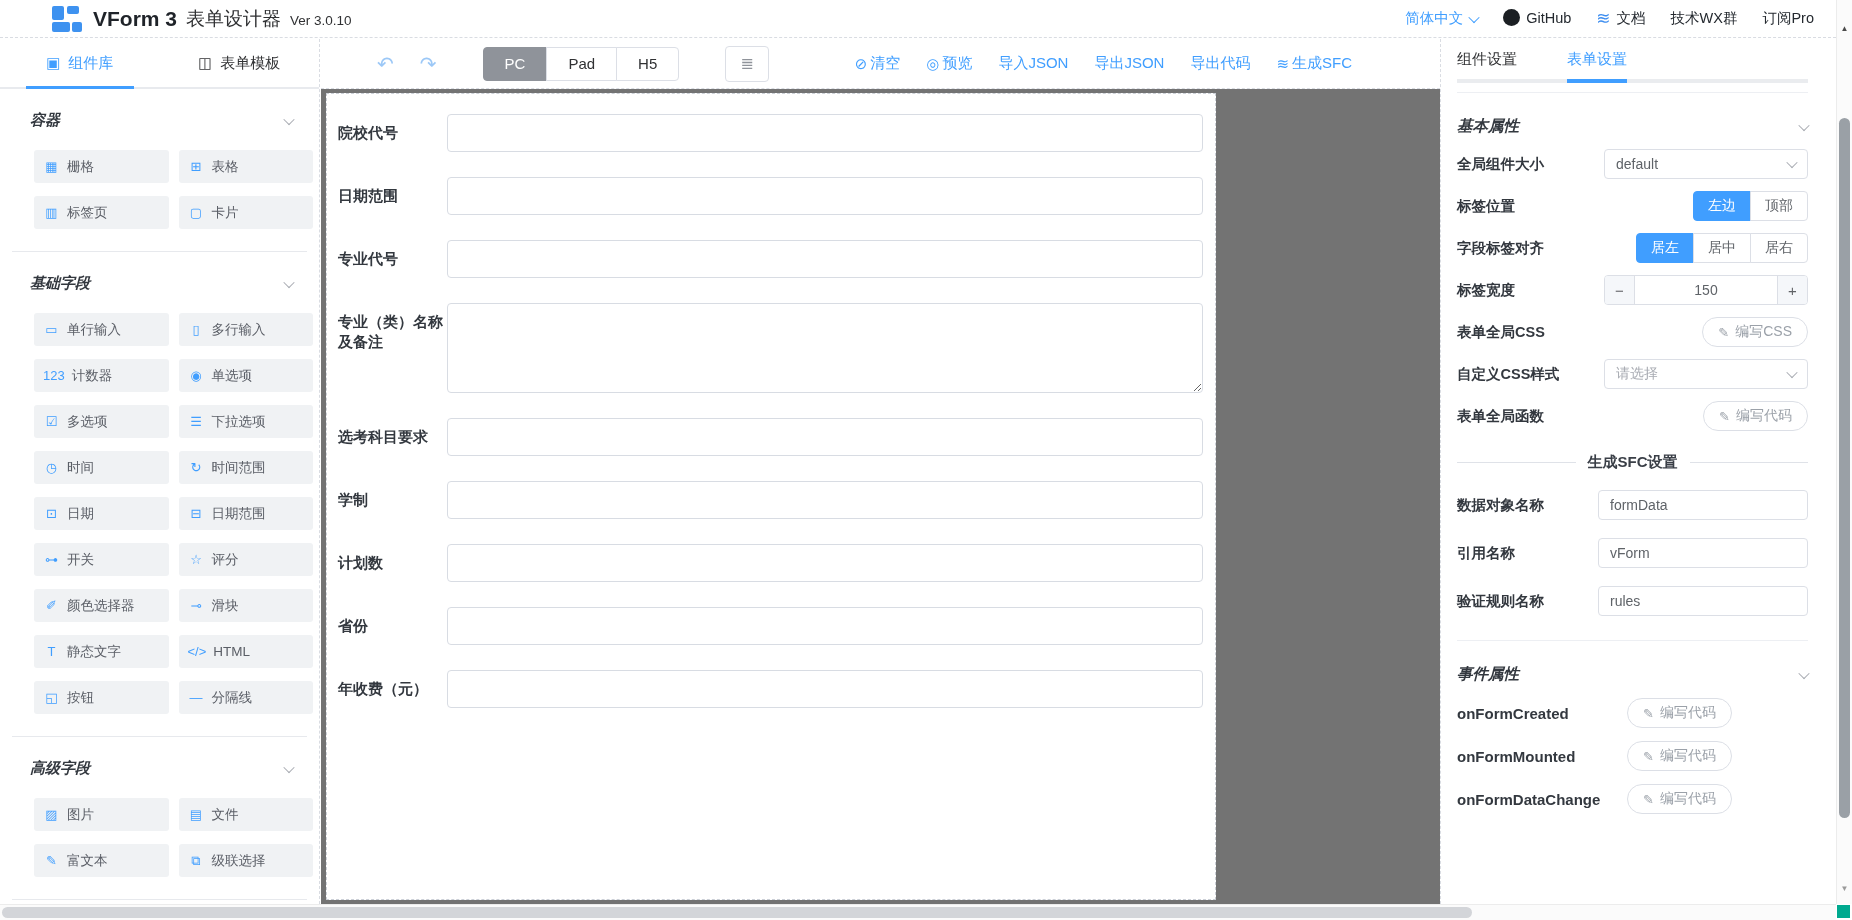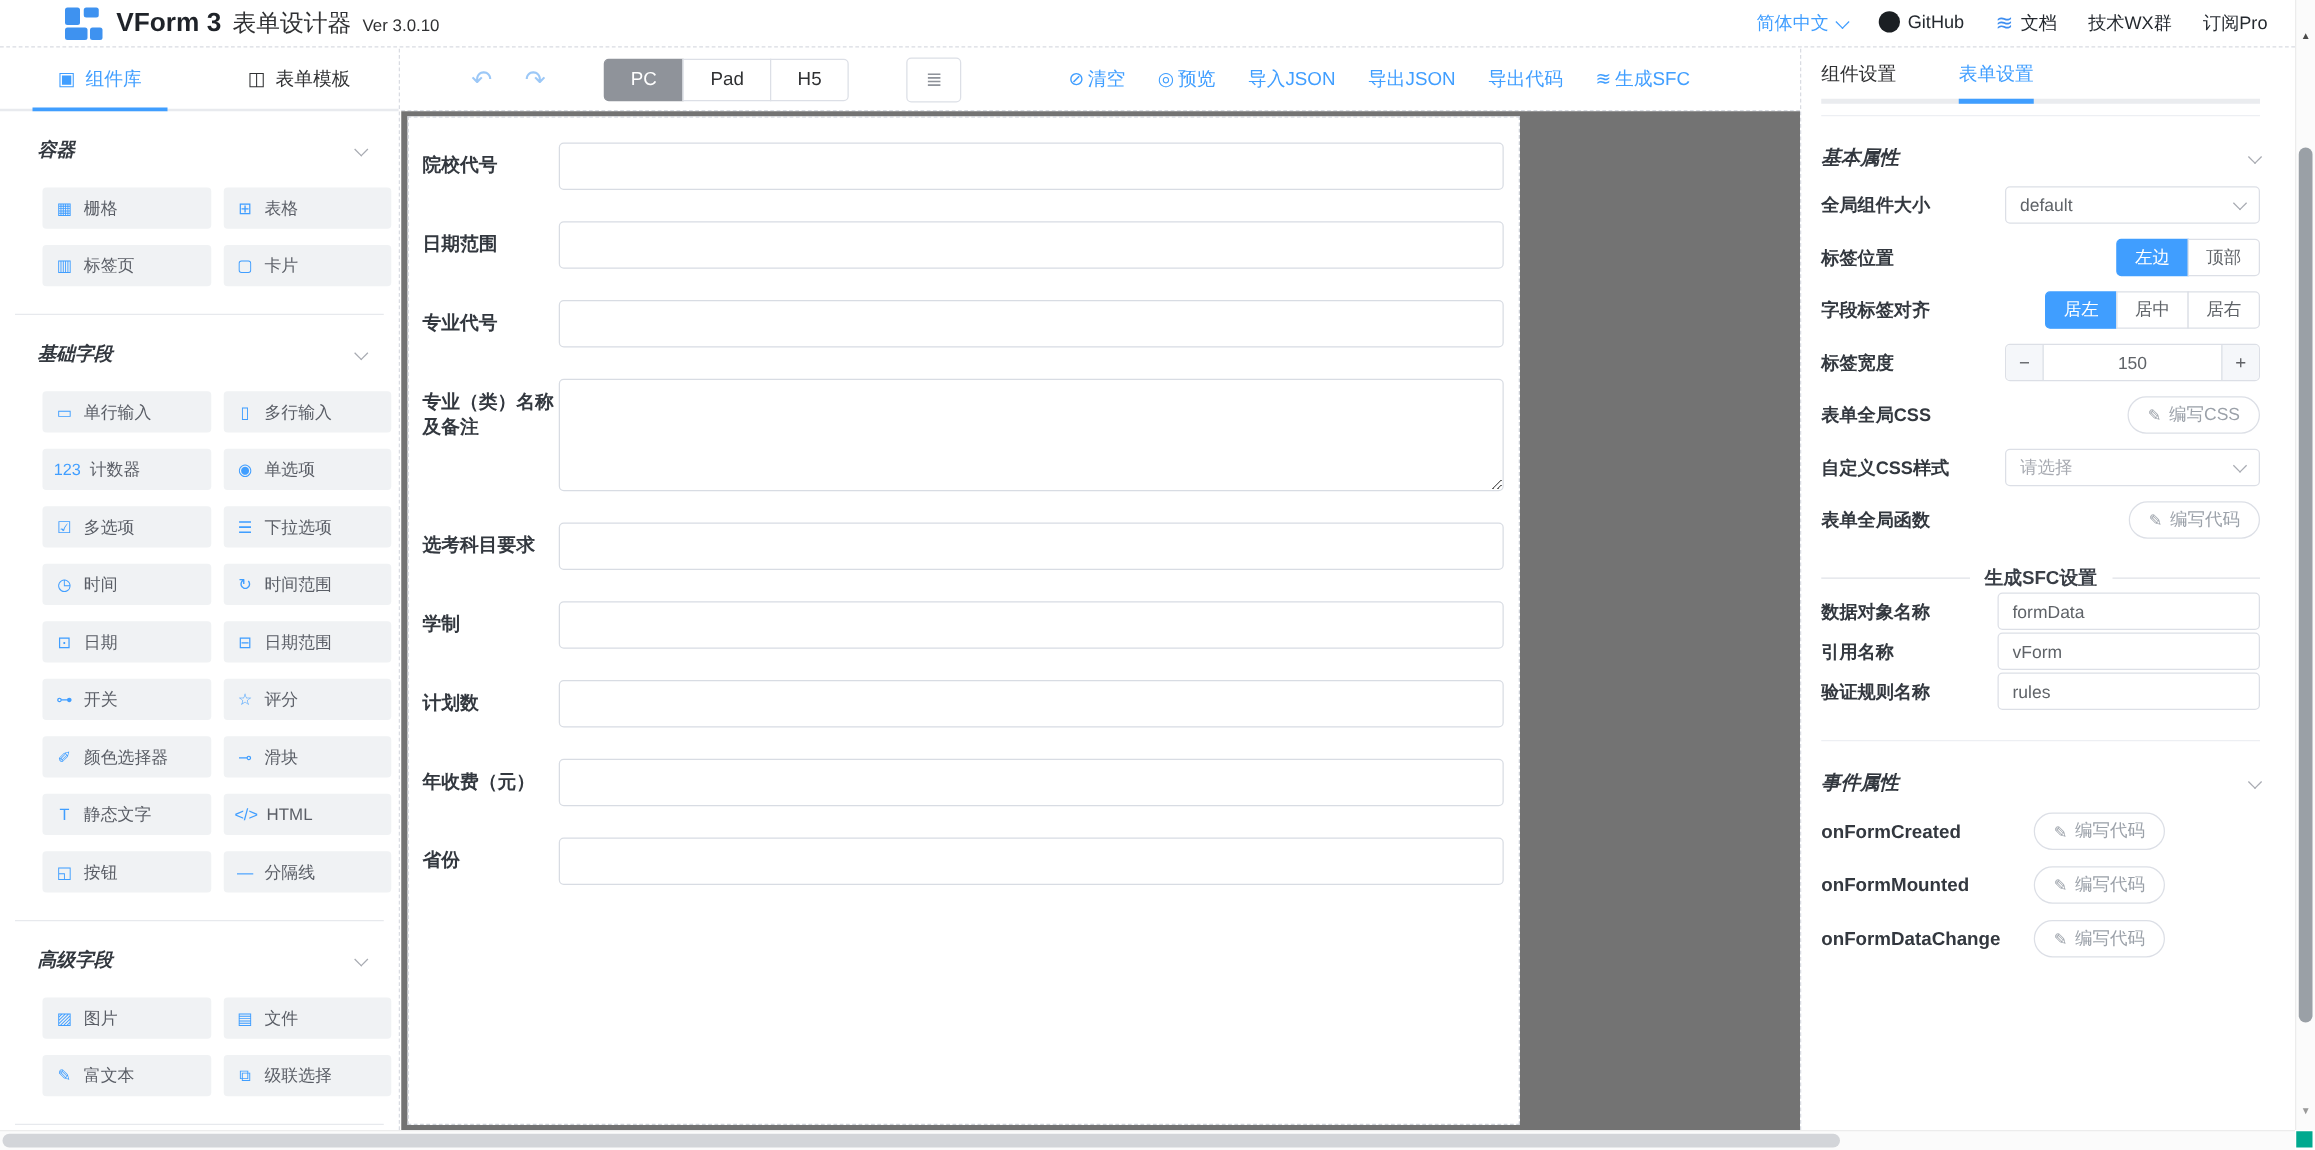--- a/index.html
+++ b/index.html
@@ -112,21 +112,21 @@
   .stbtn { width:30px; background:#f5f7fa; border:none; color:#606266; font-size:15px; cursor:pointer; font-family:inherit; }
   .stbtn.minus { border-right:1px solid #dcdfe6; }
   .stbtn.plus { border-left:1px solid #dcdfe6; }
   .stnum { flex:1; display:flex; align-items:center; justify-content:center; font-size:14px; color:#5f6368; }
   .pill { height:30px; border:1px solid #dcdfe6; border-radius:15px; background:#fff; color:#9ba1a9;
           font-size:14px; display:inline-flex; align-items:center; gap:6px; padding:0 15px; cursor:pointer; font-family:inherit; }
   .pen { font-size:13px; line-height:1; }
   .divtext { display:flex; align-items:center; gap:12px; margin-top:22px; }
   .dline { flex:1; height:1px; background:#dfe2e8; }
   .dtext { font-size:15px; font-weight:600; color:#3a3f47; }
-  .sfcrow { display:flex; align-items:center; height:30px; margin-top:2px; }
+  .sfcrow { display:flex; align-items:center; height:30px; margin-top:18px; }
   .sfcinput { width:210px; height:30px; border:1px solid #dcdfe6; border-radius:4px;
               padding:0 11px; font-size:14px; color:#5f6368; outline:none; flex:none; }
   .hr2 { height:1px; background:#edeff3; margin-top:24px; }
   .evrow { display:flex; align-items:center; height:30px; margin-top:13px; }
   .evlabel { font-size:15px; font-weight:bold; color:#33383f; width:170px; flex:none; }
 
   
   .vscroll { position:absolute; right:0; top:0; width:16px; height:904px; background:#fbfbfb;
              border-left:1px solid #ececec; }
   .vs-up { position:absolute; top:24px; left:0; width:15px; text-align:center; font-size:8px; color:#4a4a4a; }
@@ -376,25 +376,25 @@
           </div>
           <div class="frow">
             <label class="flabel">学制</label>
             <input class="finput" value="" style="">
           </div>
           <div class="frow">
             <label class="flabel">计划数</label>
             <input class="finput" value="" style="">
           </div>
           <div class="frow">
+            <label class="flabel">省份</label>
+            <input class="finput" value="" style="">
+          </div>
+          <div class="frow">
             <label class="flabel">年收费（元）</label>
-            <input class="finput" value="" style="">
-          </div>
-          <div class="frow">
-            <label class="flabel">省份</label>
             <input class="finput" value="" style="">
           </div>
         </div>
     </div>
   </div>
 
   <div class="settings">
     <div class="stabs" id="stabs">
         <div class="stab">组件设置</div>
         <div class="stab active">表单设置</div>

